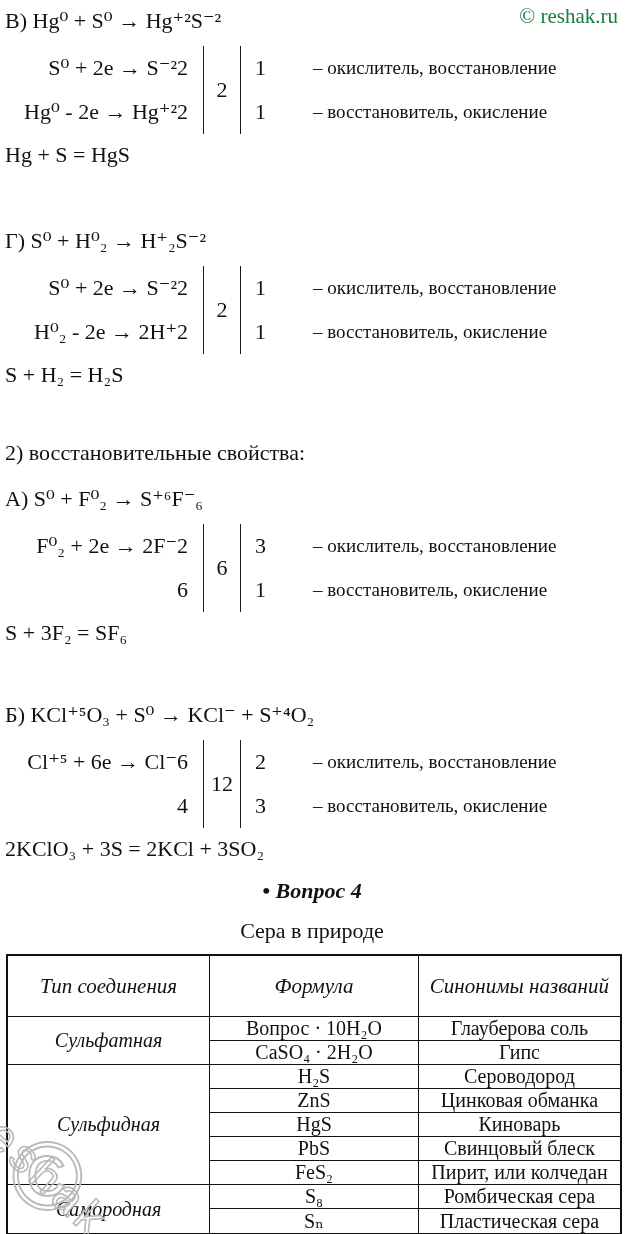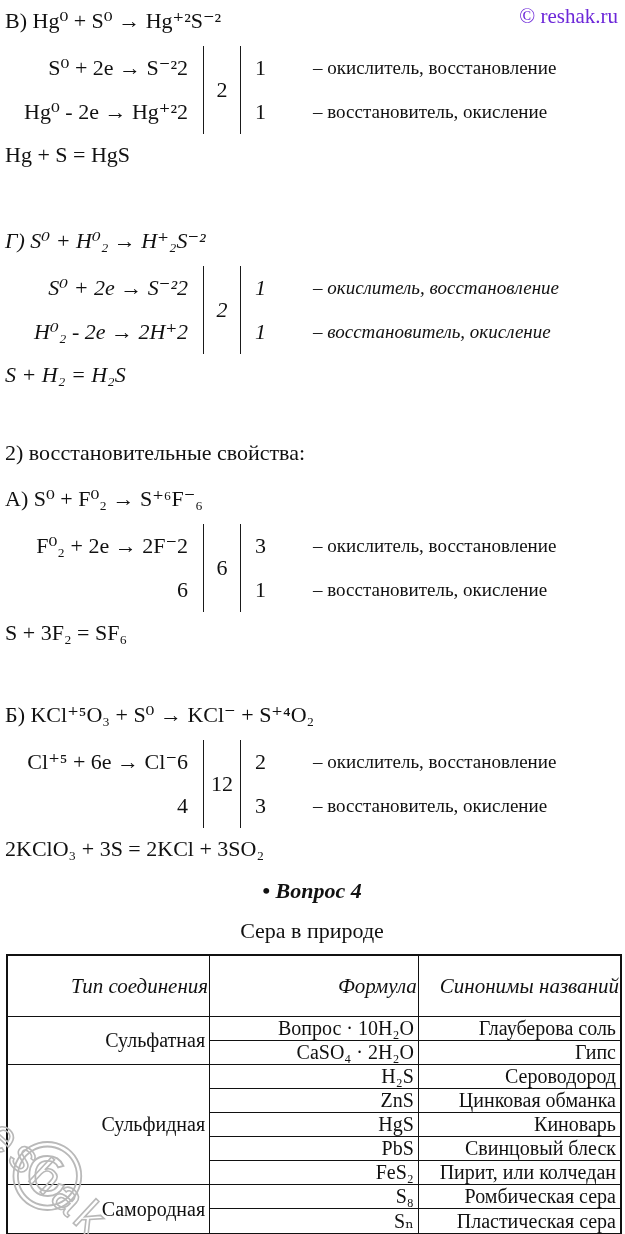--- a/index.html
+++ b/index.html
@@ -2,54 +2,54 @@
 <html><head>
 <meta charset="utf-8">
 <style>
   html,body{margin:0;padding:0;}
   body{
     width:625px;height:1234px;overflow:hidden;background:#ffffff;color:#111;
     font-family:"Liberation Serif","DejaVu Serif","DejaVu Sans",serif;
     position:relative;font-size:22px;
   }
   .page{position:relative;width:625px;height:1234px;padding:6px 6px 0 5px;box-sizing:border-box;}
-  .copyright{position:absolute;top:4px;right:7px;font-size:21px;color:#6d28d9;}
+  .copyright{position:absolute;top:4px;right:7px;font-size:21px;color:#15803d;}
   .heading{line-height:30px;white-space:nowrap;}
   .balance{
     display:grid;
     grid-template-columns:172px 26px 38px 46px 1fr;
     grid-template-rows:44px 44px;
     align-items:center;
     margin-top:10px;
   }
   .r1{grid-row:1;} .r2{grid-row:2;}
   .eq{grid-column:1;white-space:nowrap;text-align:right;}
   .n1{grid-column:2;text-align:left;}
   .lcm{
     grid-column:3;grid-row:1 / 3;align-self:stretch;
     display:flex;align-items:center;justify-content:center;
     border-left:1.7px solid #1a1a1a;border-right:1.7px solid #1a1a1a;
   }
   .n2{grid-column:4;padding-left:14px;}
   .note{grid-column:5;padding-left:26px;font-size:19px;white-space:nowrap;}
   .result{line-height:30px;margin-top:6px;white-space:nowrap;}
-  #block-g{margin-top:56px;font-style:italic;}
+  #block-g{margin-top:56px;}
   .section-label{margin-top:48px;line-height:30px;}
   #block-a{margin-top:16px;}
   #block-b{margin-top:52px;}
   .question{margin-top:12px;line-height:30px;font-weight:bold;font-style:italic;text-align:center;}
   .table-title{margin-top:10px;text-align:center;line-height:30px;}
   table.nature{
     border-collapse:collapse;margin-top:8px;margin-left:1px;width:616px;
     border:2.5px solid #111;table-layout:fixed;
   }
-  table.nature th,table.nature td{border:1.6px solid #111;text-align:right;vertical-align:middle;}
+  table.nature th,table.nature td{border:1.6px solid #111;text-align:center;vertical-align:middle;}
   table.nature th{height:58px;font-weight:normal;font-style:italic;font-size:21px;}
   table.nature td{height:22px;font-size:20px;padding:0 4px;}
-  td.type{font-size:21px;}
+  td.type{font-style:italic;font-size:21px;}
   .wm-text{
     position:absolute;left:-2px;top:1094px;z-index:6;pointer-events:none;
     transform:rotate(43deg);transform-origin:0 0;
     font-family:"Liberation Sans","DejaVu Sans",sans-serif;
     font-size:46px;letter-spacing:5px;
     color:transparent;-webkit-text-stroke:1.6px #b9b9b9;
   }
   .wm-sym{
     position:absolute;left:12px;top:1128px;z-index:6;pointer-events:none;
     font-family:"Liberation Sans","DejaVu Sans",sans-serif;

